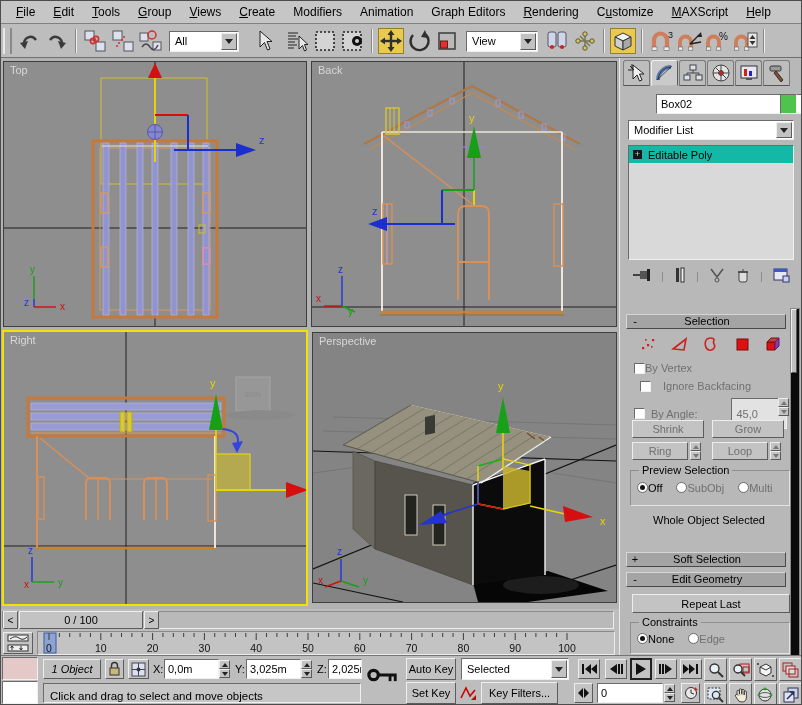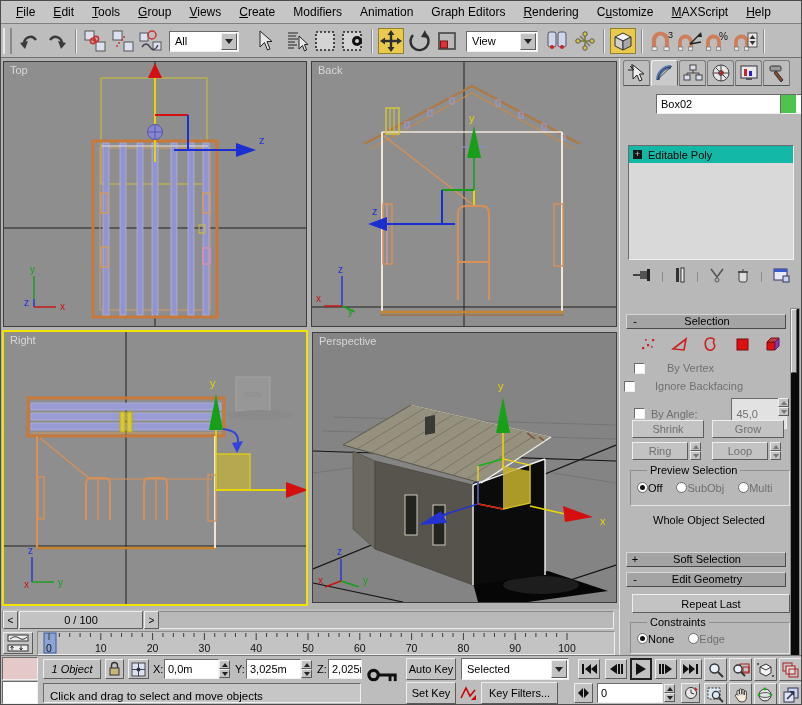--- a/index.html
+++ b/index.html
@@ -50,21 +50,21 @@
              display:flex;align-items:center;justify-content:center;box-sizing:border-box;cursor:default;}
   .rollout-header{position:absolute;left:6px;width:160px;height:15px;background:#a4a4a4;
                   border:1px solid;border-color:#d6d6d6 #4a4a4a #4a4a4a #d6d6d6;display:flex;font-size:11px;box-sizing:border-box;}
   .rh-sign{width:16px;text-align:center;line-height:13px;}
   .rh-title{flex:1;text-align:center;line-height:13px;margin-right:14px;}
   .cb{width:11px;height:11px;background:#fff;border:1px solid;border-color:#6b6b6b #f0f0f0 #f0f0f0 #6b6b6b;box-sizing:border-box;flex:none;}
   .radio{width:11px;height:11px;border-radius:50%;background:#fff;border:1px solid #6b6b6b;box-sizing:border-box;flex:none;}
   .radio.sel::after{content:"";display:block;width:5px;height:5px;background:#111;border-radius:50%;margin:2px 0 0 2px;}
   .radio-wrap{display:inline-flex;align-items:flex-start;gap:0;margin-right:14px;}
   .groupbox{position:absolute;border:1px solid;border-color:#8e8e8e #e4e4e4 #e4e4e4 #8e8e8e;box-sizing:border-box;}
-  .gb-title{position:absolute;top:-7px;left:8px;background:#b8b8b8;padding:0 3px;font-size:11px;margin-left:8px;}
+  .gb-title{position:absolute;top:-7px;left:8px;background:#b8b8b8;padding:0 3px;font-size:11px;}
   .disabled{color:#707070;}
   .spin{position:absolute;width:11px;height:18px;display:flex;flex-direction:column;}
   .sp{flex:1;background:#c3c3c3;border:1px solid;border-color:#eee #5a5a5a #5a5a5a #eee;
       display:flex;align-items:center;justify-content:center;box-sizing:border-box;}
   .tu{width:0;height:0;border-left:3px solid transparent;border-right:3px solid transparent;border-bottom:4px solid #222;}
   .td{width:0;height:0;border-left:3px solid transparent;border-right:3px solid transparent;border-top:4px solid #222;}
   .dim .tu{border-bottom-color:#777;} .dim .td{border-top-color:#777;}
   .scrollbar{position:absolute;left:170px;top:250px;width:8px;height:347px;background:#0a0a0a;border:1px solid #888;}
   .scroll-thumb{position:absolute;left:0;top:0;width:6px;height:64px;background:#c0c0c0;border:1px solid;border-color:#eee #555 #555 #eee;box-sizing:border-box;}
   
@@ -566,20 +566,26 @@
           <rect x="3" y="3" width="11" height="5" rx="1.5" fill="#9a9a9a" stroke="#333"></rect>
           <path d="M9 8 L16 17 L14 19 L7 10 Z" fill="#8a4a2a" stroke="#333"></path>
         </svg>
     </div>
 
     <div class="sunken-field" style="position:absolute;left:8px;top:36px;width:148px;height:20px;">
       <span>Box02</span>
     </div>
     <div class="color-swatch" style="position: absolute; left: 160px; top: 36px; width: 17px; height: 20px; background: rgb(78, 196, 78);"></div>
 
+    <div class="dropdown" style="position:absolute;left:8px;top:62px;width:166px;height:20px;">
+      <span>Modifier List</span>
+      <span class="dbtn">
+          <span class="tri-down"></span>
+        </span>
+    </div>
 
     <div class="stack-list" style="position:absolute;left:8px;top:87px;width:166px;height:115px;">
         <div class="stack-row sel">
           <span class="stack-plus"></span>
           <span>Editable Poly</span>
         </div>
       </div>
 
     <div class="abs" style="left:8px;top:206px;width:166px;height:24px;display:flex;align-items:center;justify-content:space-between;padding:0 4px;box-sizing:border-box;">
       <span><svg width="20" height="16" viewBox="0 0 20 16">
@@ -632,25 +638,25 @@
           </svg></span>
       <span><svg width="15" height="15" viewBox="0 0 15 15">
             <rect x="2" y="2" width="11" height="11" fill="#dd1111" stroke="#7a0c0c"></rect>
           </svg></span>
       <span><svg width="17" height="15" viewBox="0 0 17 15">
             <polygon points="2,5 10,5 10,13 2,13" fill="#dd1111" stroke="#7a0c0c"></polygon>
             <polygon points="2,5 6,1 14,1 10,5" fill="#c04040" stroke="#7a0c0c"></polygon>
             <polygon points="10,5 14,1 14,9 10,13" fill="#8a3aa0" stroke="#5a1a70"></polygon>
           </svg></span>
     </div>
-    <div class="abs" style="left:14px;top:304px;display:flex;align-items:center;gap:22px;">
+    <div class="abs" style="left:14px;top:304px;display:flex;align-items:center;gap:0;">
       <span class="cb"></span>
       <span class="disabled">By Vertex</span>
     </div>
-    <div class="abs" style="left:4px;top:322px;display:flex;align-items:center;gap:20px;">
+    <div class="abs" style="left:20px;top:322px;display:flex;align-items:center;gap:12px;">
       <span class="cb"></span>
       <span class="disabled">Ignore Backfacing</span>
     </div>
     <div class="abs" style="left:14px;top:340px;display:flex;align-items:center;gap:6px;">
       <span class="cb"></span>
       <span class="disabled">By Angle:</span>
       <span class="sunken-field disabled" style="width:56px;height:31px;background:#e2e2e2;">
         <span>45,0</span>
       </span>
     </div>

